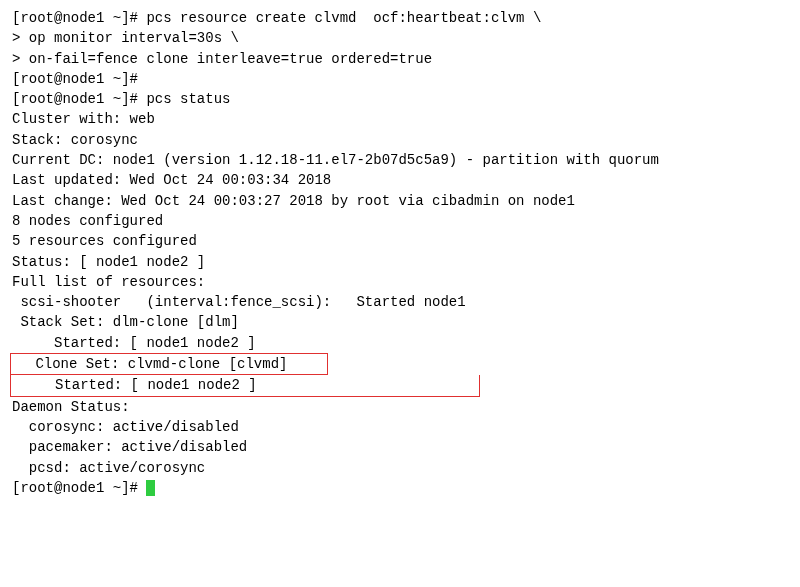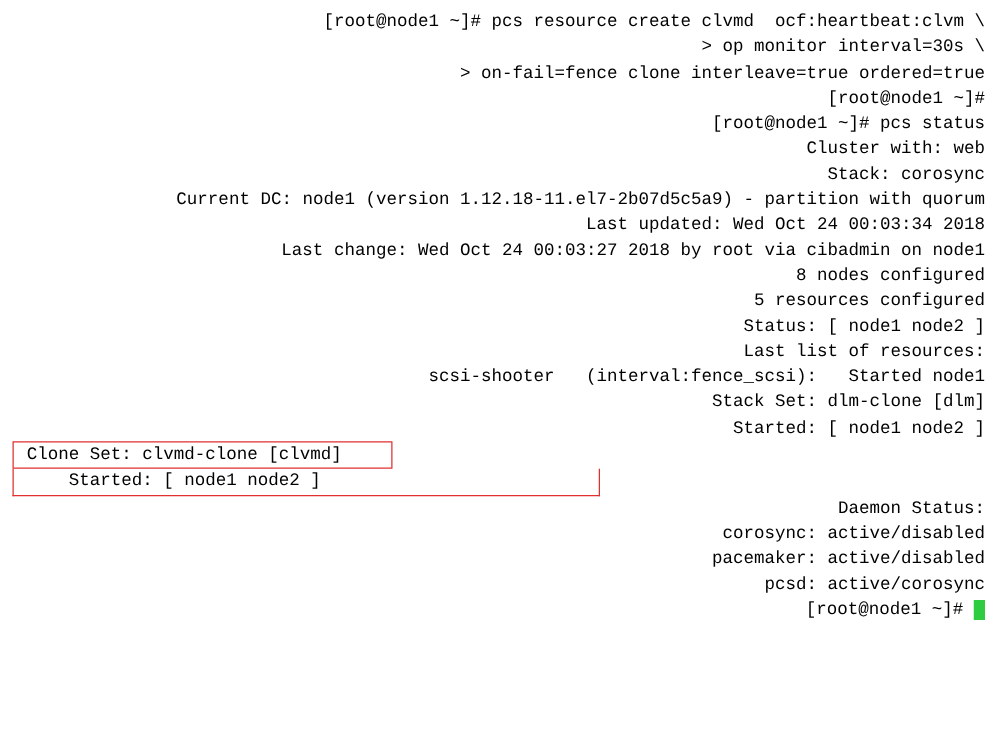--- a/index.html
+++ b/index.html
@@ -9,27 +9,26 @@
       font-family: "Consolas", "Courier New", monospace;
       font-size: 14px;
       line-height: 1.45;
       color: #000000;
       width: 800px;
       box-sizing: border-box;
     }
     .line {
       white-space: pre;
       margin: 0;
-      text-align: right;
     }
     .hl-box1 {
       border: 1px solid #e03030;
       display: inline-block;
       margin-left: -2px;
-      padding-left: 2px;
+      padding-left: 16px;
       padding-right: 40px;
       box-sizing: border-box;
     }
     .hl-box2 {
       border: 1px solid #e03030;
       border-top: none;
       display: inline-block;
       margin-left: -2px;
       padding-left: 2px;
       width: 470px;
@@ -55,21 +54,21 @@
 <div class="line">Stack: corosync</div>
 <div class="line">Current DC: node1 (version 1.12.18-11.el7-2b07d5c5a9) - partition with quorum</div>
 <div class="line">Last updated: Wed Oct 24 00:03:34 2018</div>
 <div class="line">Last change: Wed Oct 24 00:03:27 2018 by root via cibadmin on node1</div>
 <div class="line"></div>
 <div class="line">8 nodes configured</div>
 <div class="line">5 resources configured</div>
 <div class="line"></div>
 <div class="line">Status: [ node1 node2 ]</div>
 <div class="line"></div>
-<div class="line">Last list of resources:</div>
+<div class="line">Full list of resources:</div>
 <div class="line"></div>
 <div class="line"> scsi-shooter   (interval:fence_scsi):   Started node1</div>
 <div class="line"> Stack Set: dlm-clone [dlm]</div>
 <div class="line">     Started: [ node1 node2 ]</div>
 <div><span class="hl-box1"><span class="line"> Clone Set: clvmd-clone [clvmd]</span></span></div>
 <div><span class="hl-box2"><span class="line">     Started: [ node1 node2 ]</span></span></div>
 <div class="line"></div>
 <div class="line">Daemon Status:</div>
 <div class="line">  corosync: active/disabled</div>
 <div class="line">  pacemaker: active/disabled</div>

